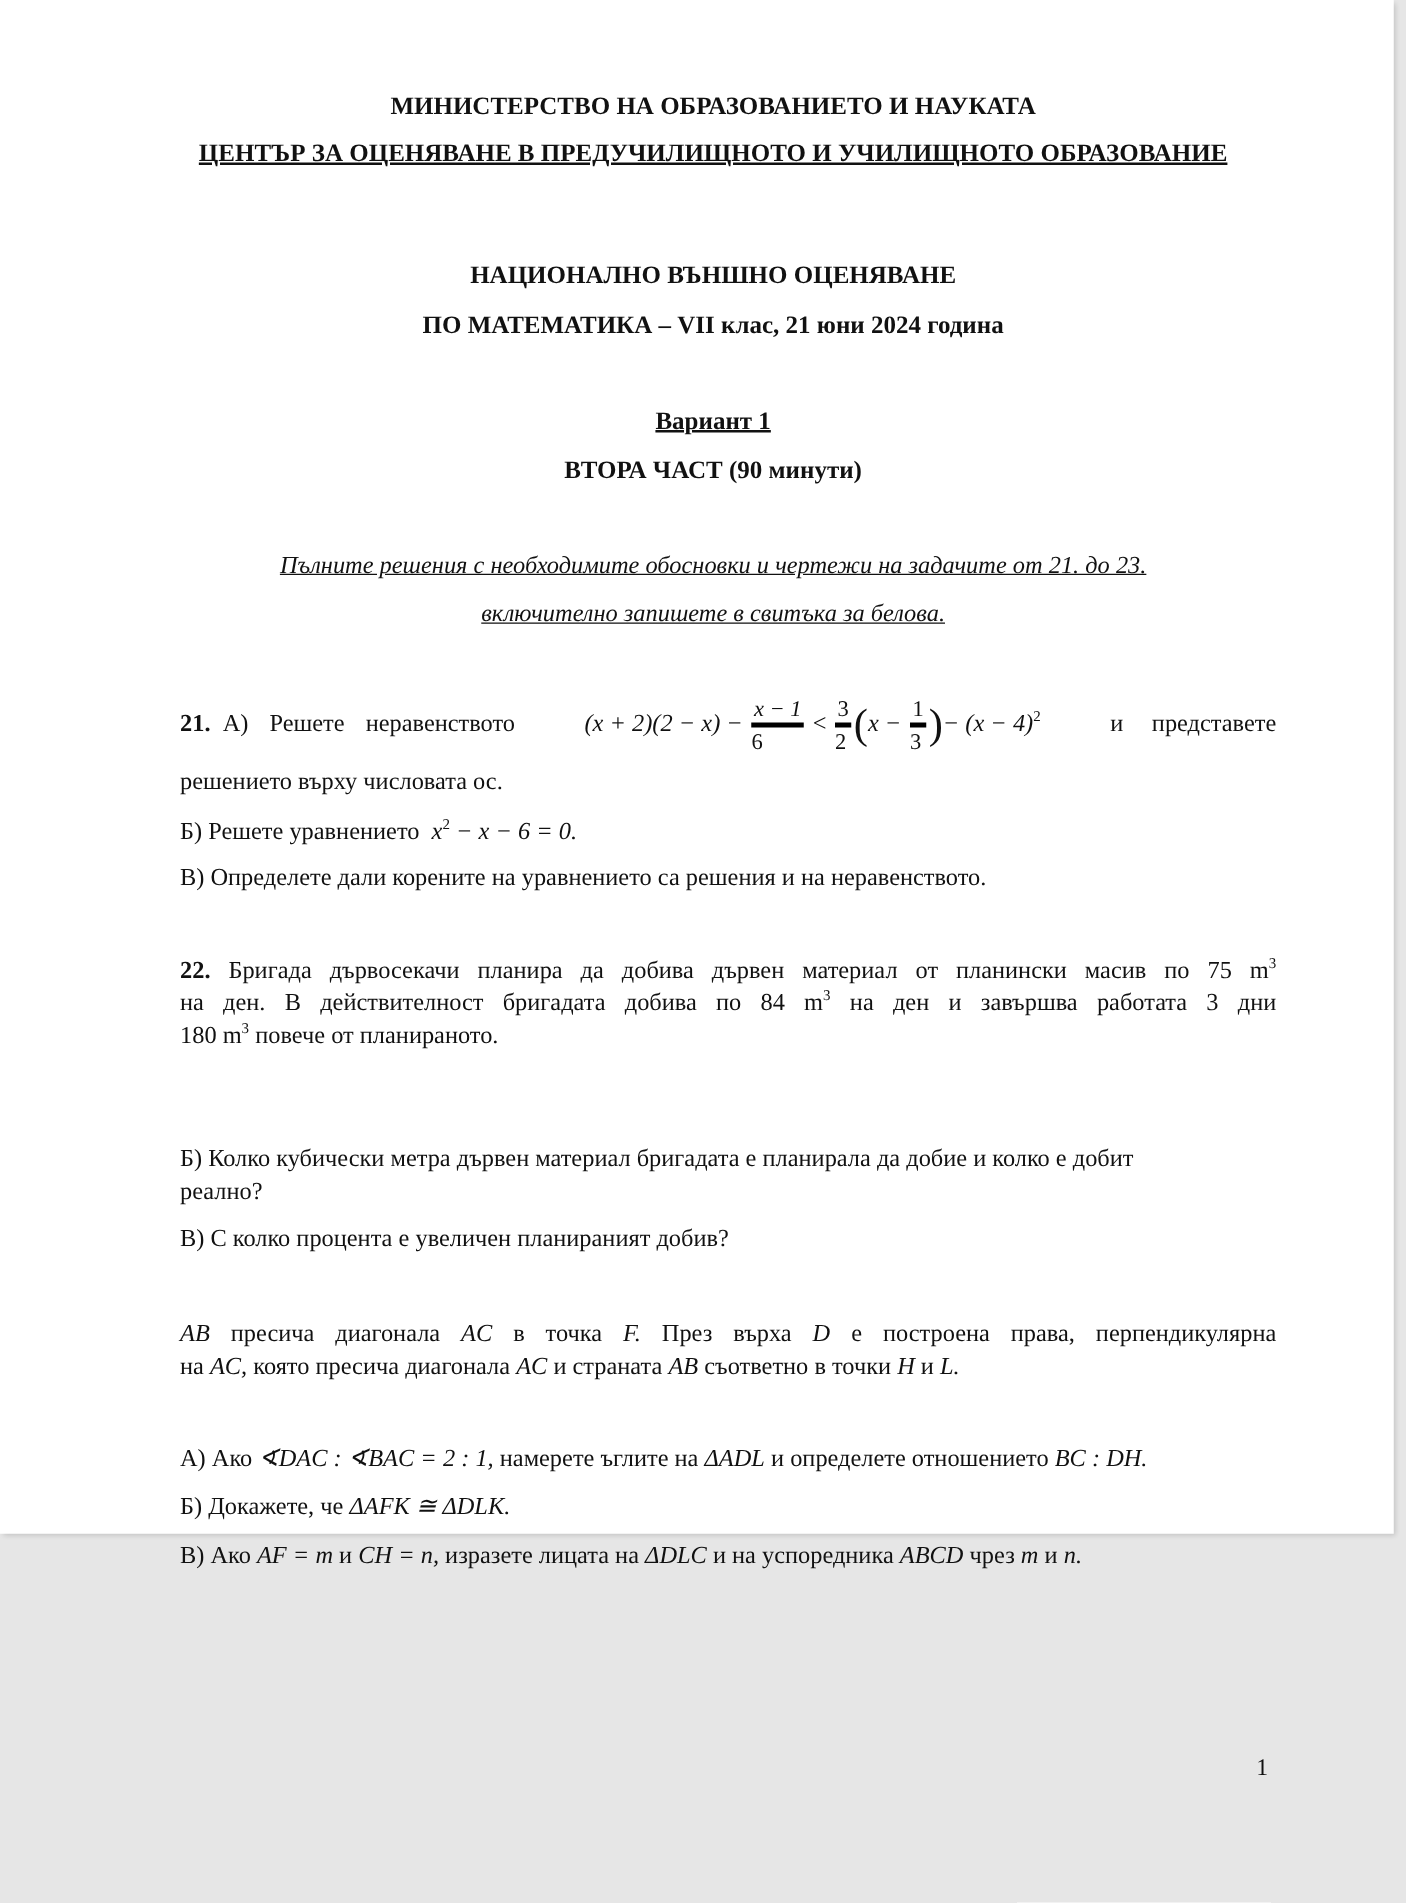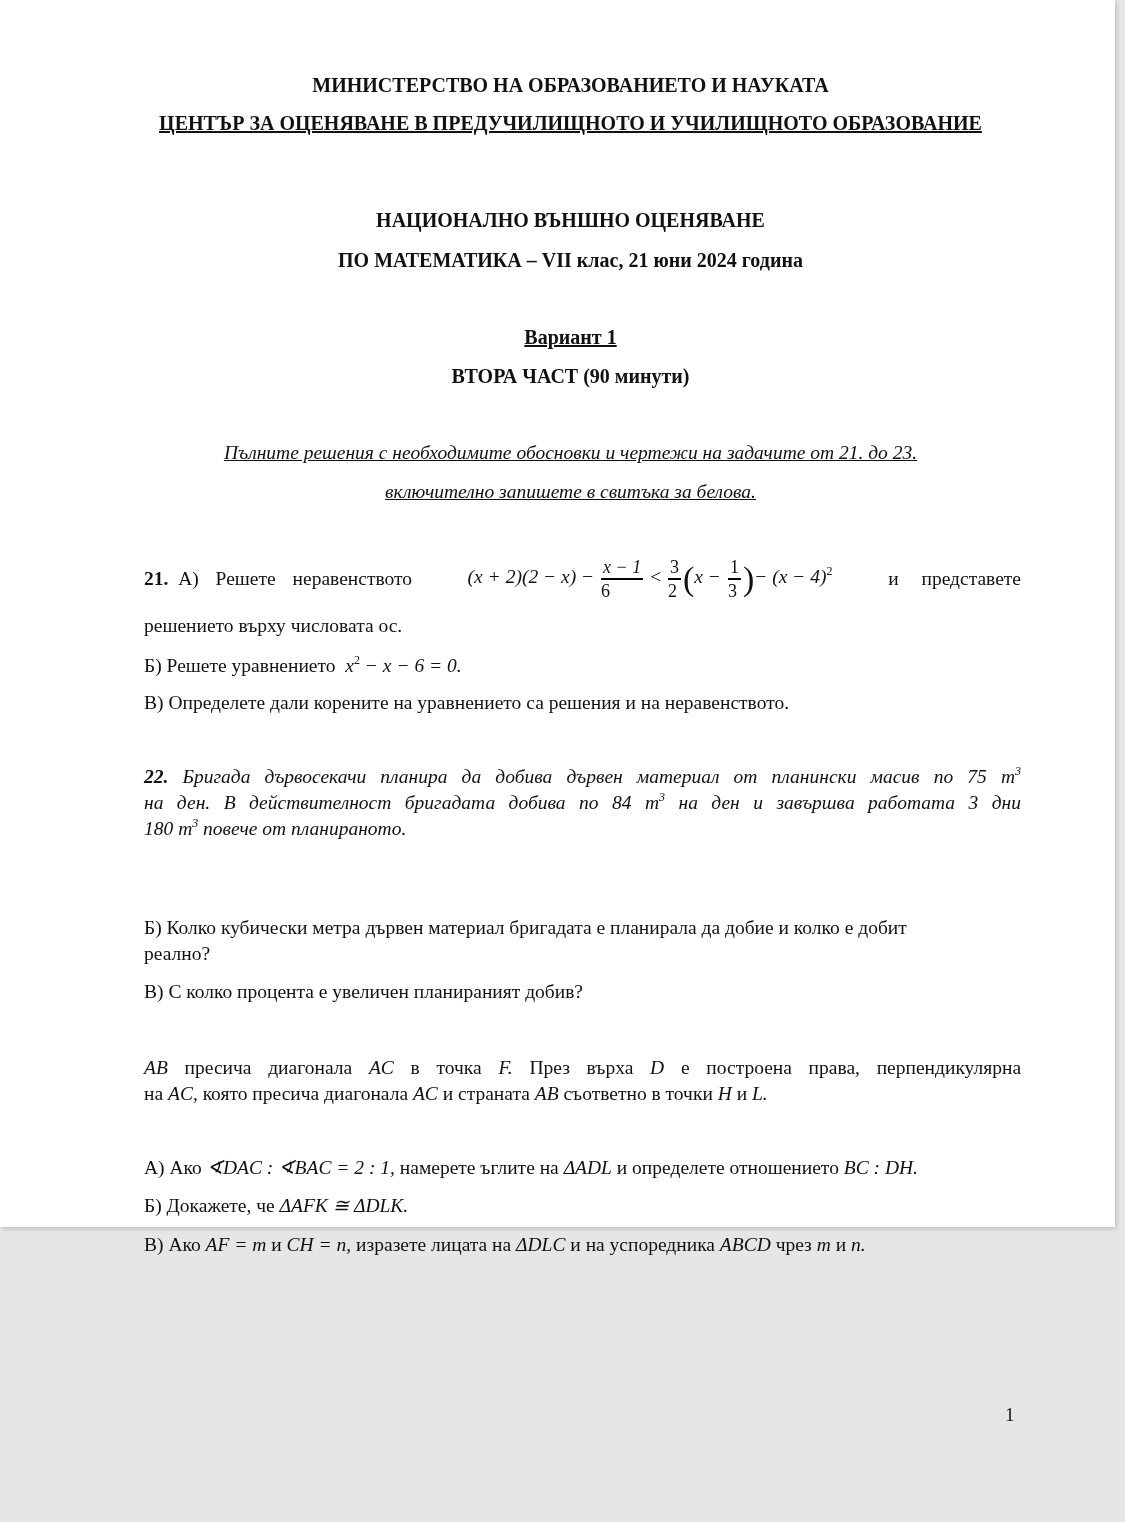--- a/index.html
+++ b/index.html
@@ -25,21 +25,21 @@
   .body-text { font-size: 19.5px; line-height: 26px; }
   .left-col { left: 144px; width: 877px; }
   .justify-full { text-align: justify; text-align-last: justify; }
   .math { font-style: italic; }
   .num { font-style: normal; }
   sup { font-size: 12px; line-height: 0; vertical-align: 8px; }
   .frac {
     display: inline-block; vertical-align: middle; text-align: center;
     font-size: 18px; line-height: 22px; margin: 0 2px;
   }
-  .frac .top { display: block; border-bottom: 2px solid #000000; padding: 0 2px; }
+  .frac .top { display: block; border-bottom: 4px solid #000000; padding: 0 2px; }
   .frac .bot { display: block; }
   .big-paren { font-size: 34px; font-weight: normal; vertical-align: middle; line-height: 30px; font-style: normal;}
   .paren { font-style: normal; font-size: 24px; vertical-align: -1px;}
   .eq-line { white-space: nowrap; }
   .pagenum { left: 1005px; top: 1404px; font-size: 19px; }
 </style>
 </head>
 <body>
 
 <div class="page">
@@ -68,21 +68,21 @@
     </span>
     <span style="word-spacing:18px;">и представете</span>
   </div>
   <div class="abs left-col body-text" style="top:613px;">решението върху числовата ос.</div>
   <div class="abs left-col body-text" style="top:653px;">
     <span>Б) Решете уравнението</span>&nbsp;
     <span class="math"><span>x</span><sup class="num">2</sup>&nbsp;<span>− x − 6 = 0.</span></span>
   </div>
   <div class="abs left-col body-text" style="top:690px;">В) Определете дали корените на уравнението са решения и на неравенството.</div>
 
-  <div class="abs left-col body-text" style="top:764px;font-style:italic;">
+  <div class="abs left-col body-text" style="top:764px;">
     <div class="justify-full" style="height:26px;"><b>22.</b> <span>Бригада дървосекачи планира да добива дървен материал от планински масив по 75 m</span><sup>3</sup></div>
     <div class="justify-full" style="height:26px;"><span>на ден. В действителност бригадата добива по 84 m</span><sup>3</sup> <span>на ден и завършва работата 3 дни</span></div>
     <div style="height:26px;"><span>180 m</span><sup>3</sup> <span>повече от планираното.</span></div>
   </div>
   <div class="abs left-col body-text" style="top:915px;">
     <div>Б) Колко кубически метра дървен материал бригадата е планирала да добие и колко е добит</div>
     <div>реално?</div>
   </div>
   <div class="abs left-col body-text" style="top:979px;">В) С колко процента е увеличен планираният добив?</div>
 

